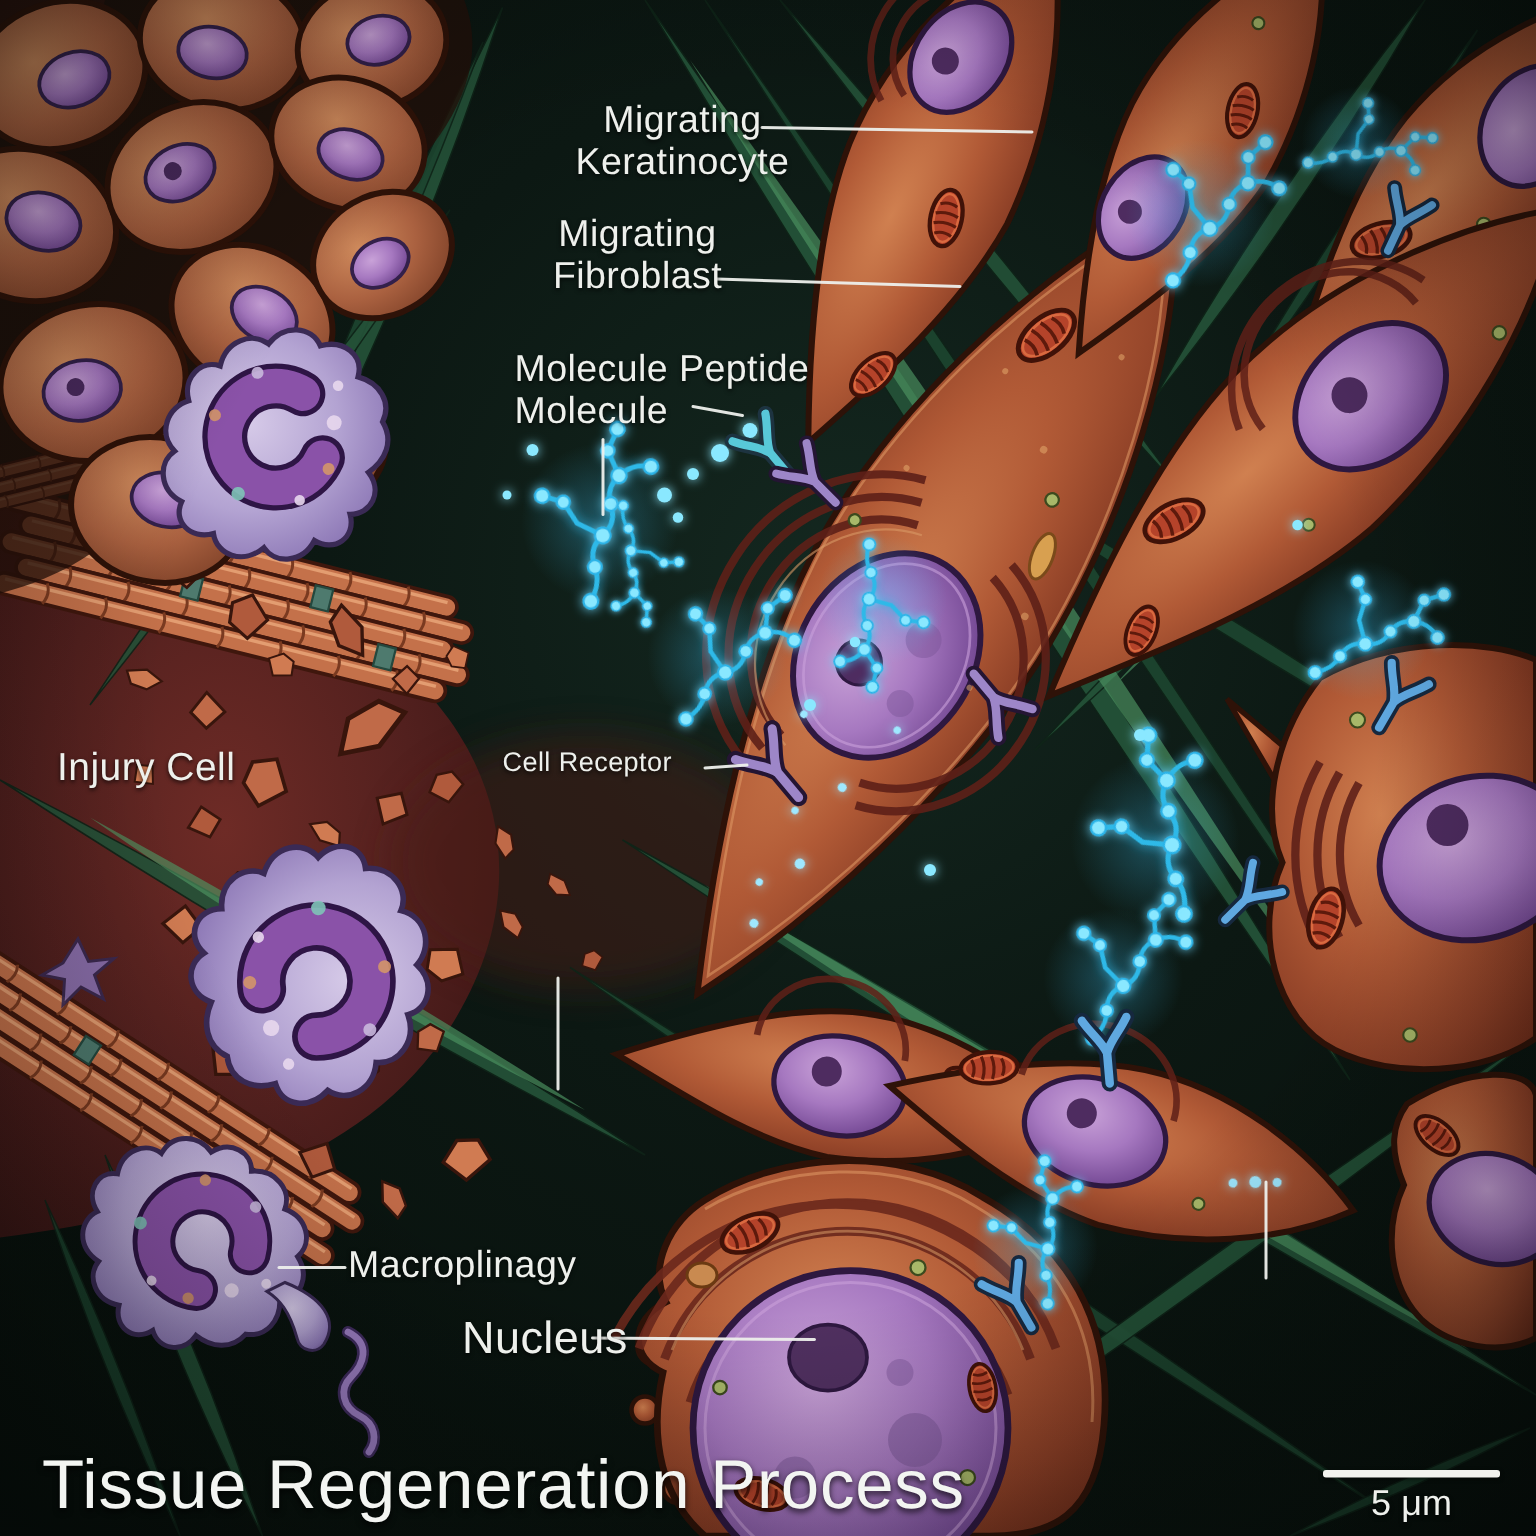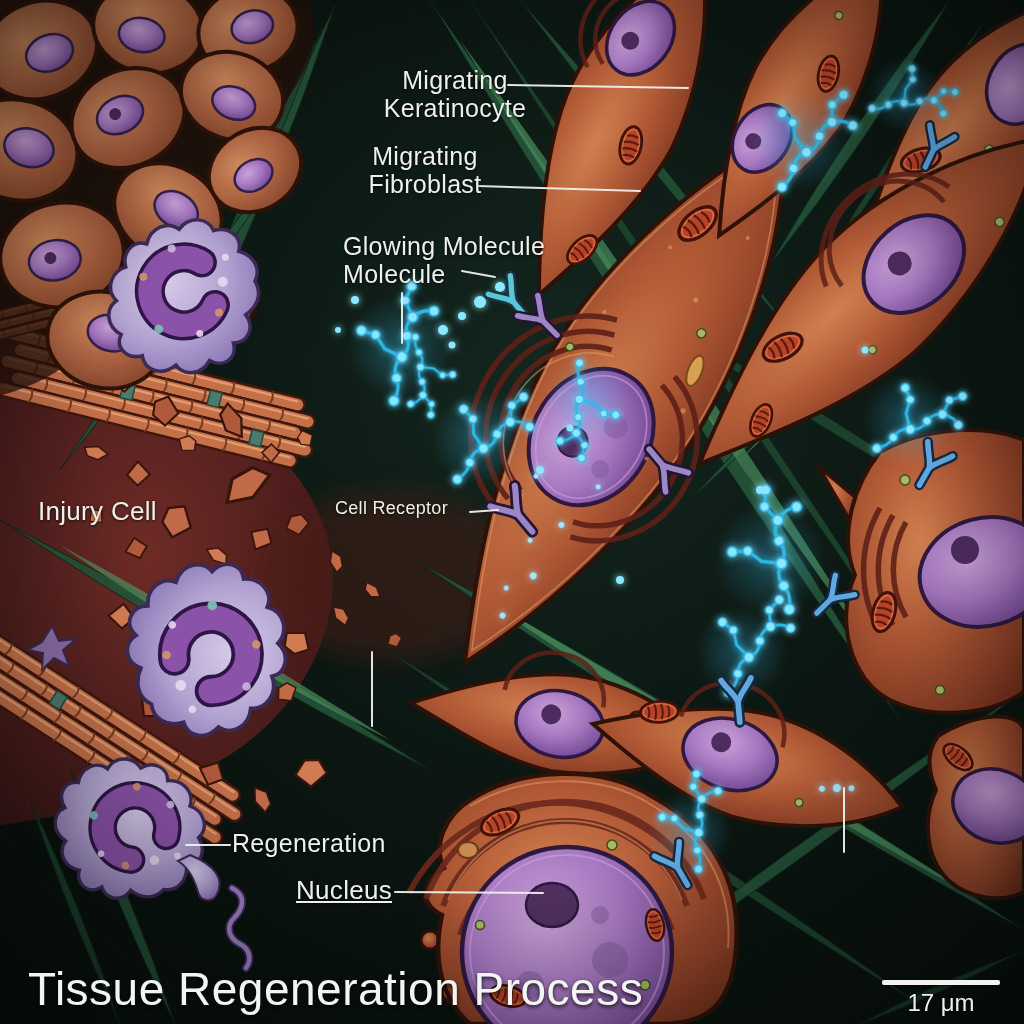--- a/index.html
+++ b/index.html
@@ -9,21 +9,21 @@
   .lbl{position:absolute;color:#eef0ec;font-size:25px;line-height:1.13;white-space:pre-line;
        text-shadow:0 1px 3px rgba(0,0,0,.75);letter-spacing:.3px;}
   .center{text-align:center;}
   #lbl-kerat{left:330px;top:66px;width:250px;}
   #lbl-fibro{left:320px;top:142px;width:210px;}
   #lbl-pep-top{left:343px;top:232px;}
   #lbl-cell-receptor{left:335px;top:498px;font-size:18px;}
   #lbl-injury{left:38px;top:497px;font-size:26px;}
   #lbl-ecm{left:268px;top:728px;width:200px;}
   #lbl-macro{left:232px;top:829px;}
-  #lbl-nucleus{left:296px;top:876px;font-size:26px;text-decoration:underline;}
+  #lbl-nucleus{left:308px;top:876px;font-size:30px;}
   #lbl-pep-bottom{left:752px;top:854px;width:224px;}
   #title{position:absolute;left:28px;top:962px;color:#f3f5f2;font-size:46px;letter-spacing:.5px;
          text-shadow:0 2px 4px rgba(0,0,0,.8);}
   #scalebar{position:absolute;left:882px;top:980px;width:118px;text-align:center;}
   #scalebar .bar{height:5px;background:#f2f2ee;border-radius:2px;box-shadow:0 1px 3px rgba(0,0,0,.6);}
   #scalebar .txt{color:#eef0ec;font-size:24px;margin-top:4px;text-shadow:0 1px 3px rgba(0,0,0,.75);}
 </style>
 </head>
 <body>
 
@@ -536,26 +536,26 @@
   <line x1="186" y1="845" x2="230" y2="845"></line>
   <line x1="395" y1="892" x2="543" y2="893"></line>
   <line x1="844" y1="788" x2="844" y2="852"></line>
 </g>
 </svg>
 
 <div class="lbl center" id="lbl-kerat">Migrating
 Keratinocyte</div>
 <div class="lbl center" id="lbl-fibro">Migrating
 Fibroblast</div>
-<div class="lbl" id="lbl-pep-top">Glowing Molecule
+<div class="lbl" id="lbl-pep-top">Molecule Peptide
 Molecule</div>
 <div class="lbl" id="lbl-cell-receptor">Cell Receptor</div>
 <div class="lbl" id="lbl-injury">Injury Cell</div>
-<div class="lbl" id="lbl-macro">Regeneration</div>
+<div class="lbl" id="lbl-macro">Macroplinagy</div>
 <div class="lbl" id="lbl-nucleus">Nucleus</div>
 
 <div id="title">Tissue Regeneration Process</div>
 
 <div id="scalebar">
   <div class="bar"></div>
-  <div class="txt">17 μm</div>
+  <div class="txt">5 μm</div>
 </div>
 </div>
 
 </body></html>

